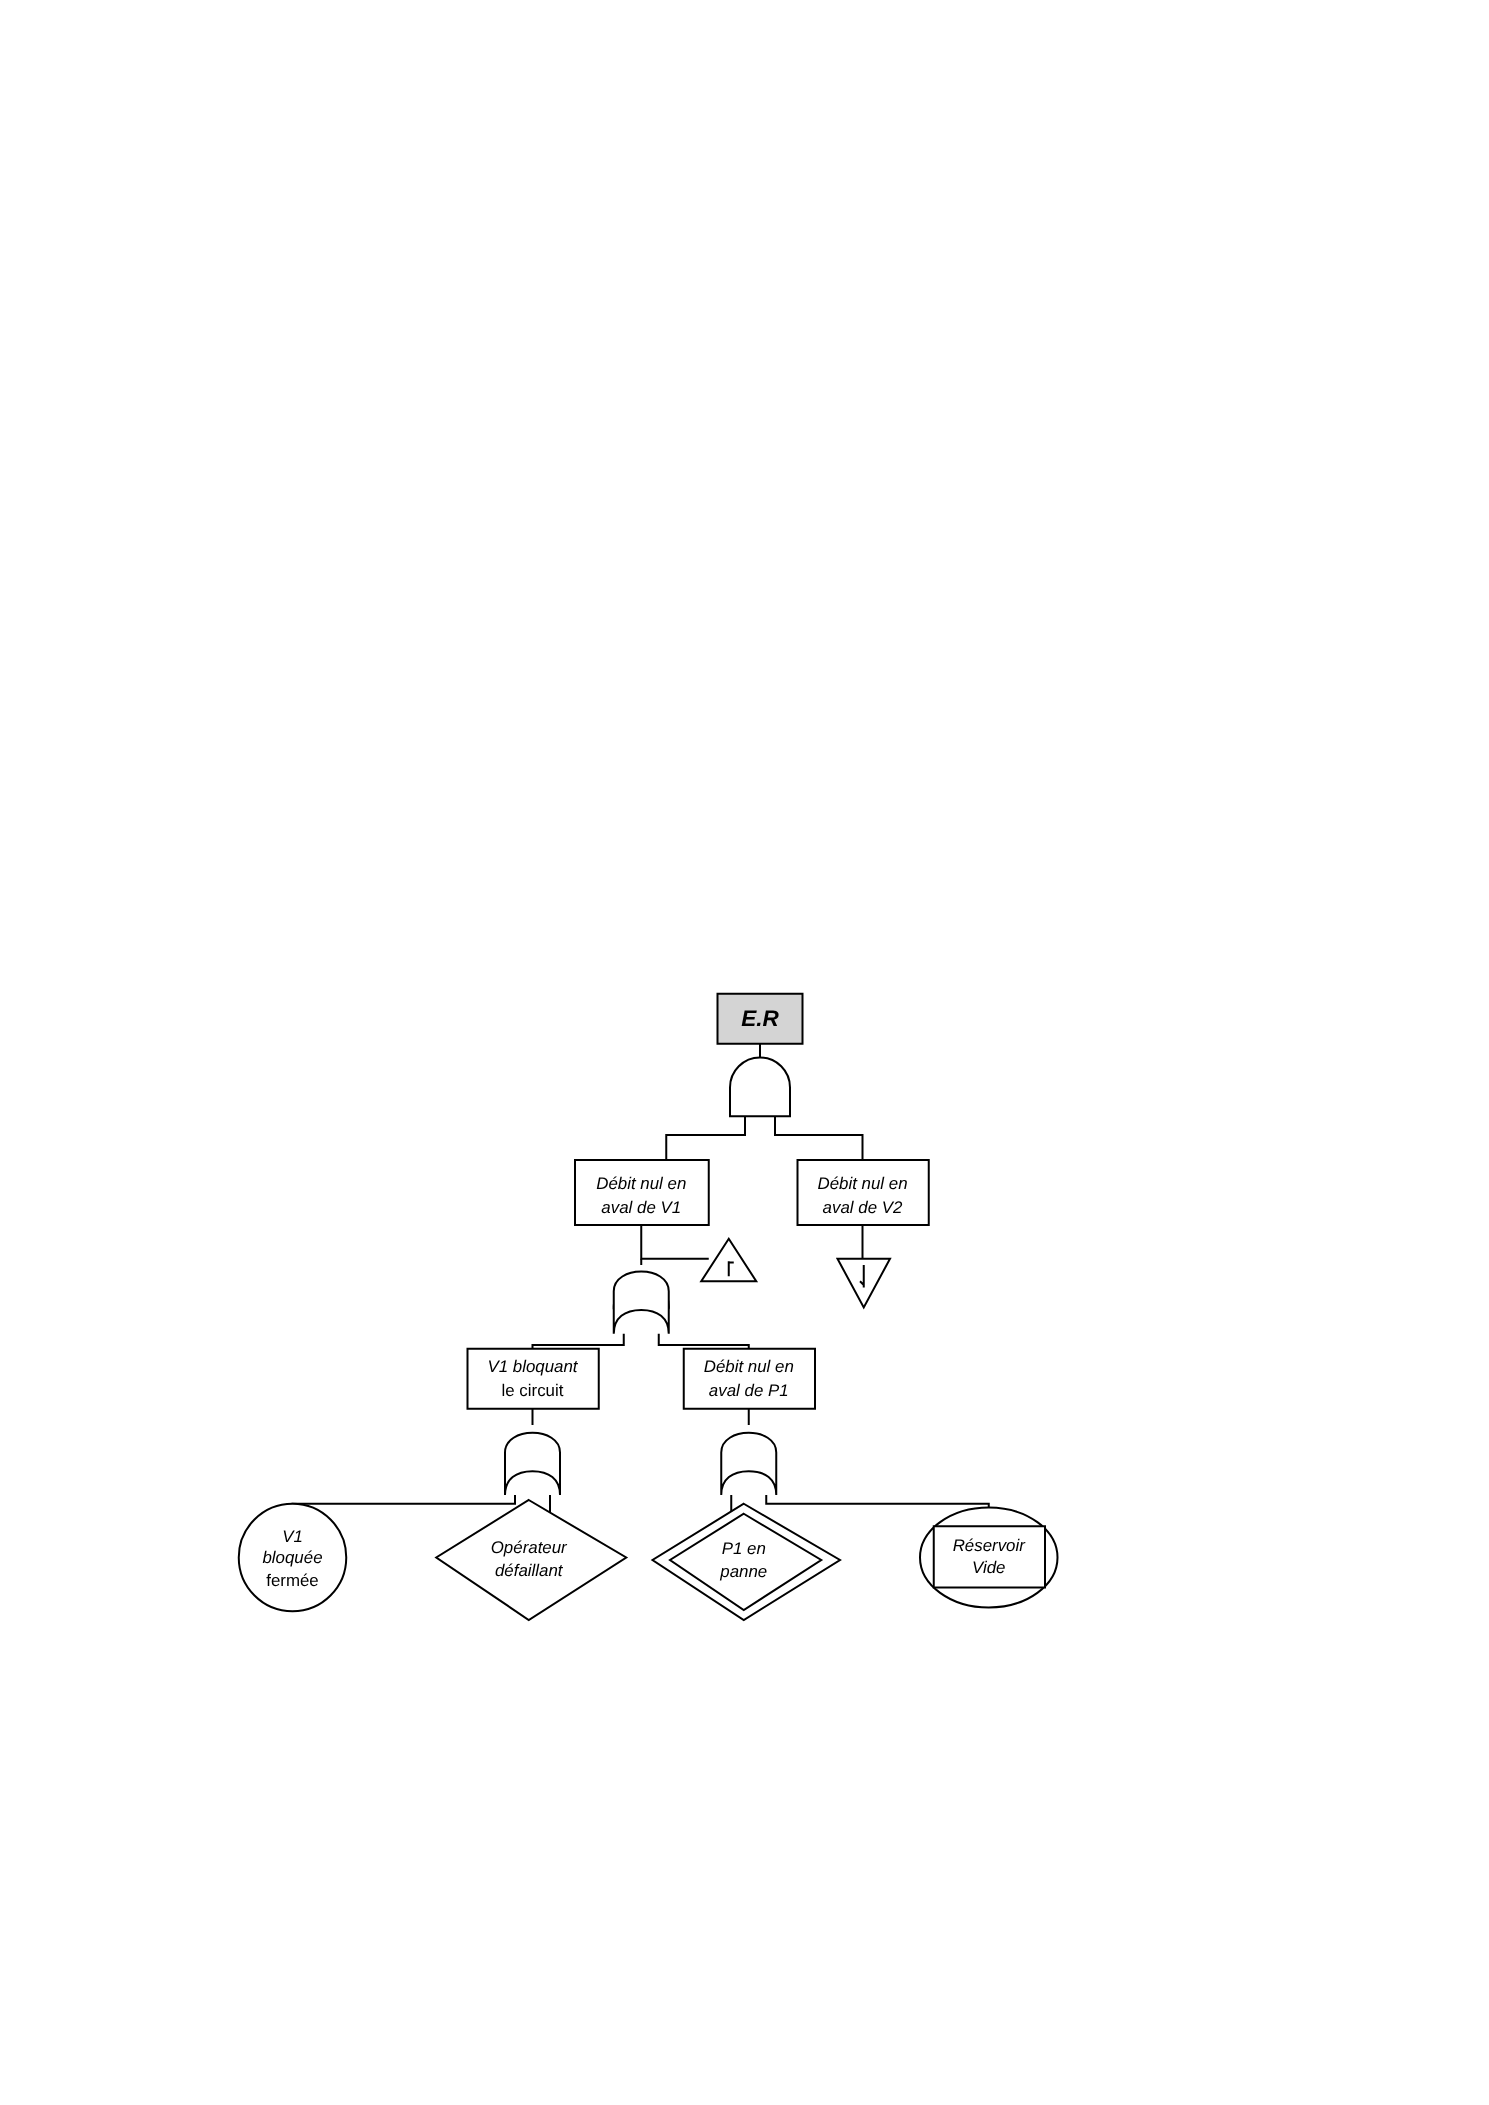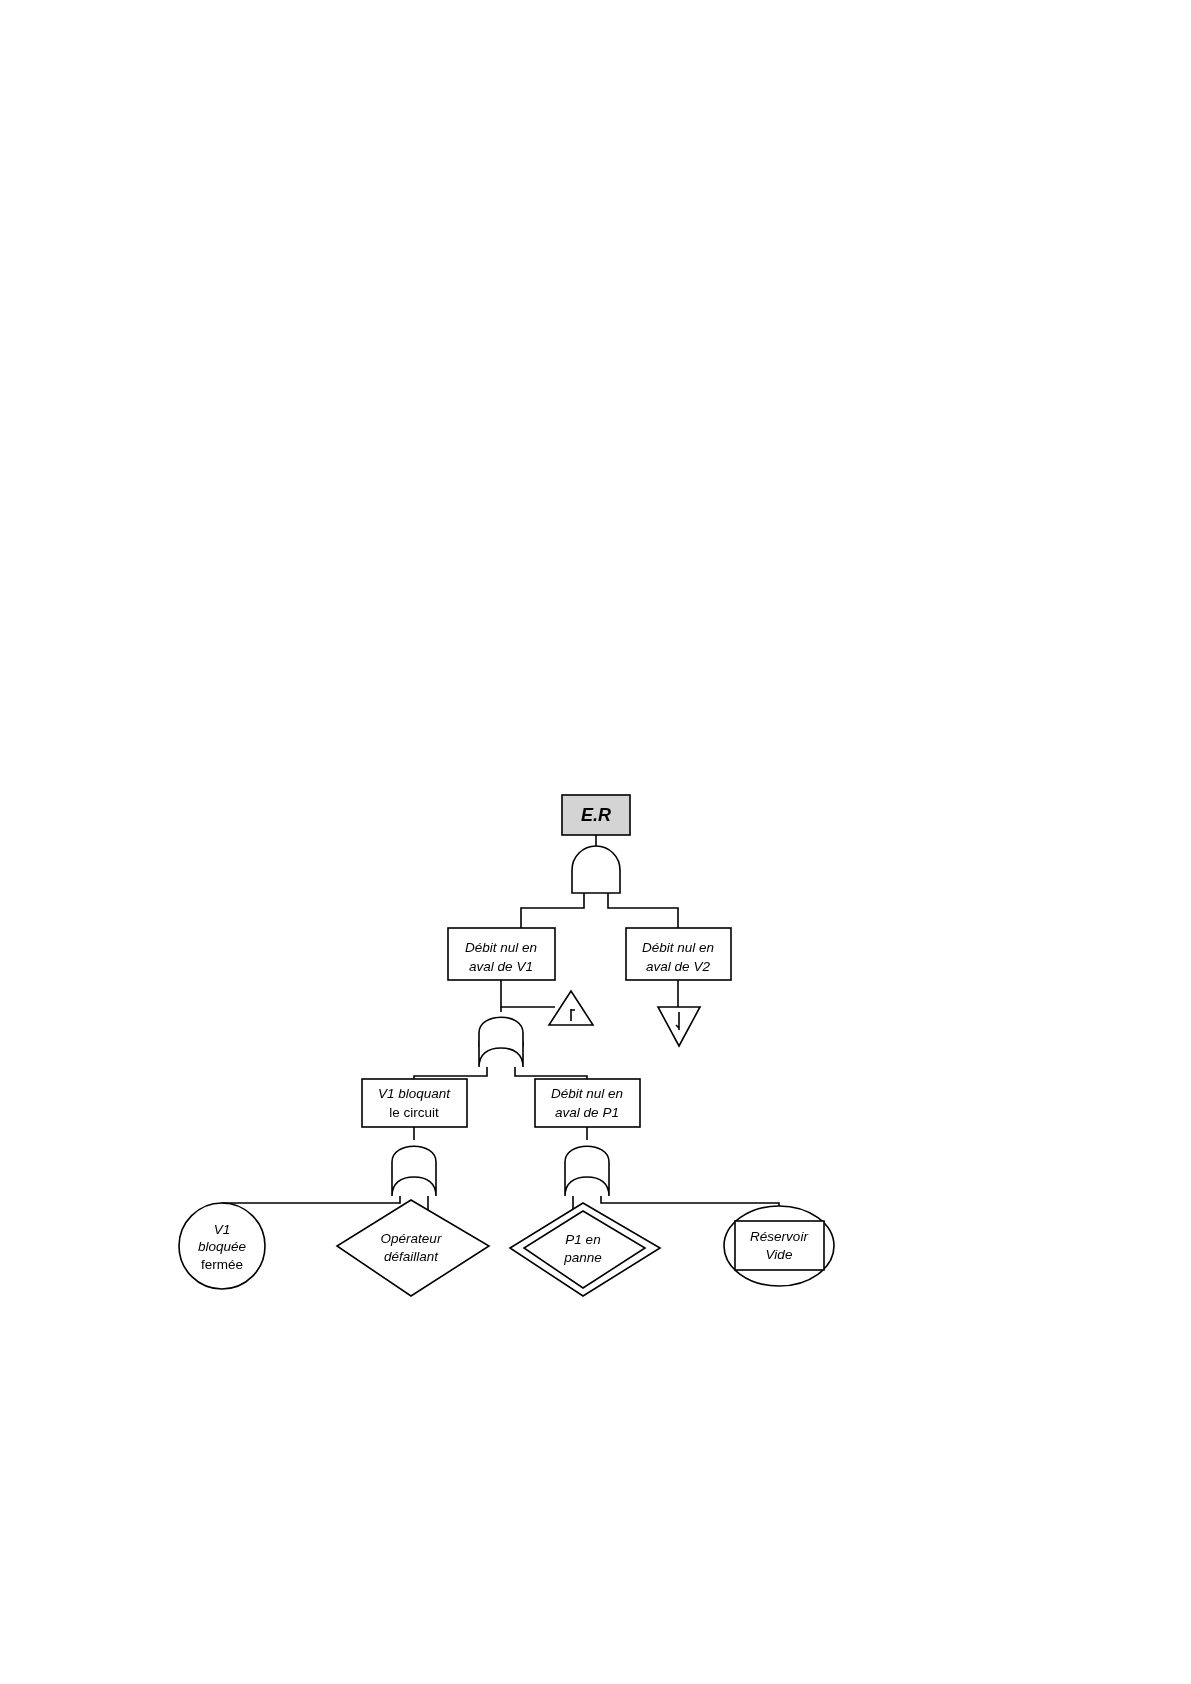--- a/index.html
+++ b/index.html
@@ -9,21 +9,21 @@
   }
   body {
     width: 1191px;
     height: 1684px;
     position: relative;
     font-family: "Liberation Sans", sans-serif;
     overflow: hidden;
   }
   #fault-tree-canvas {
     position: absolute;
-    left: 0;
+    left: 12px;
     top: 0;
     width: 962px;
     height: 1684px;
   }
   svg text {
     font-family: "Liberation Sans", sans-serif;
     fill: #000000;
   }
   .node-label {
     font-size: 13.5px;

